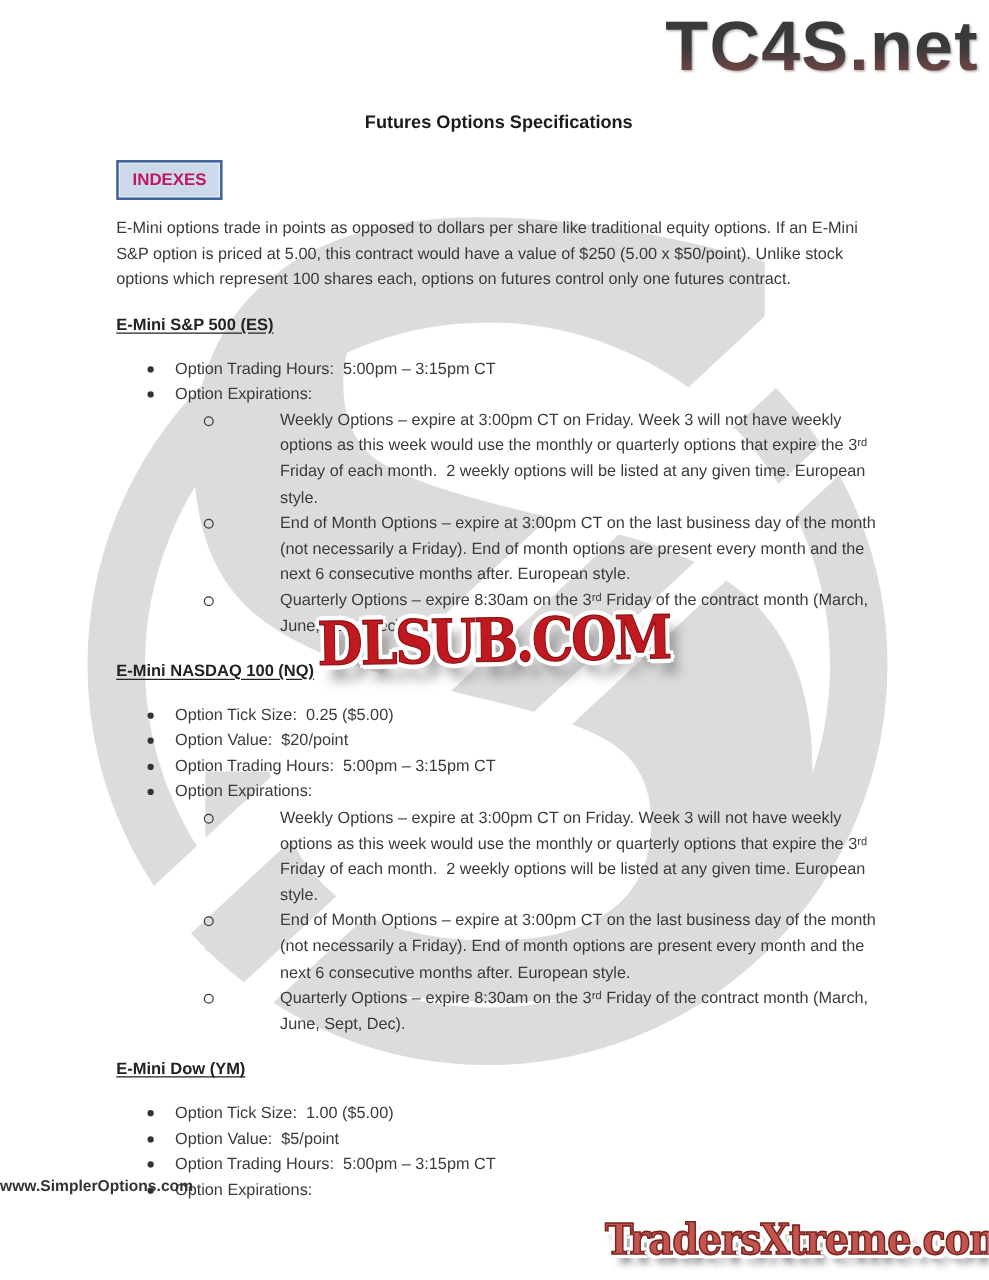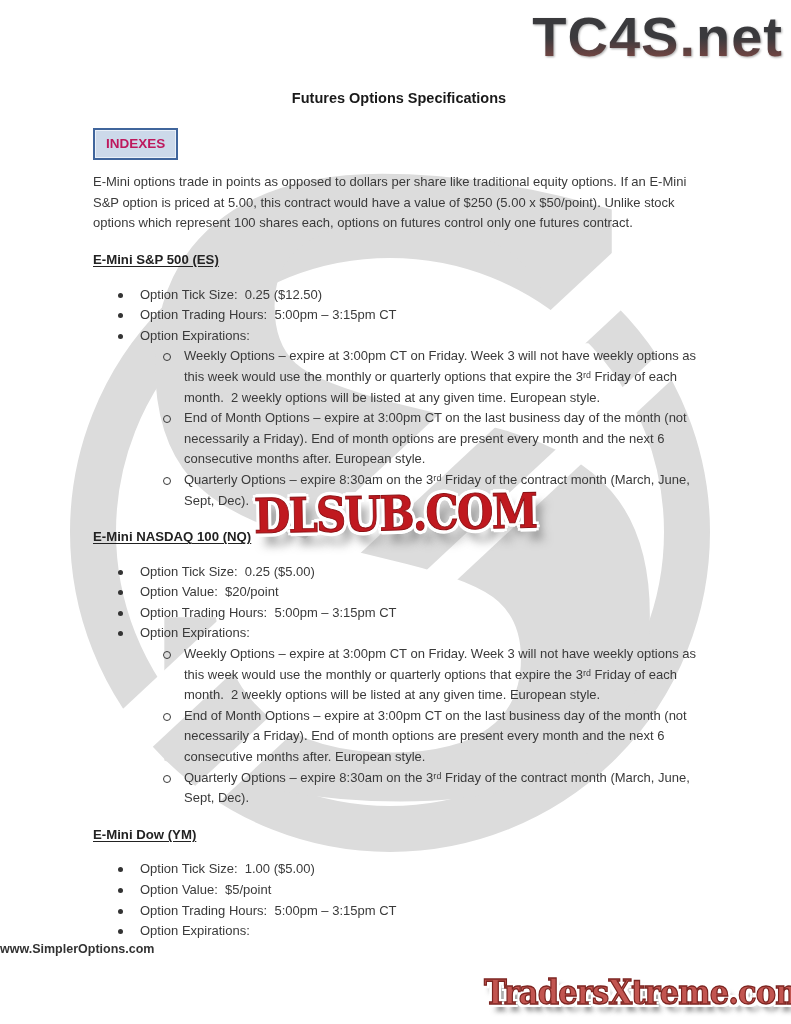--- a/index.html
+++ b/index.html
@@ -61,21 +61,21 @@
   }
   .intro{margin-top:12px;white-space:pre-wrap;}
   .sec-heading{
     font-weight:bold;font-size:13.2px;color:#222222;margin-top:16px;
     text-decoration:underline;text-underline-offset:2px;
   }
   .bullets{margin-top:14px;}
   .b-row{display:flex;}
   .b-dot{flex:0 0 auto;width:5px;height:5px;border-radius:50%;background:#333;margin:8px 0 0 25px;}
   .b-text{margin-left:17px;white-space:pre-wrap;}
-  .s-row{display:flex;}
+  .s-row{display:flex;gap:40px;}
   .s-circle{flex:0 0 auto;width:6px;height:6px;border-radius:50%;border:1.4px solid #3a3a3a;margin:7px 0 0 70px;box-sizing:content-box;}
   .s-text{margin-left:13px;width:520px;white-space:pre-wrap;}
   .footer-site{
     position:absolute;left:0;right:0;top:942px;z-index:2;text-align:left;
     font-weight:bold;font-size:12.5px;color:#333333;
   }
 </style>
 </head>
 <body>
 
@@ -94,24 +94,20 @@
 
   <div>
     <span class="indexes-box">INDEXES</span>
   </div>
 
   <div class="intro">E-Mini options trade in points as opposed to dollars per share like traditional equity options. If an E-Mini S&amp;P option is priced at 5.00, this contract would have a value of $250 (5.00 x $50/point). Unlike stock options which represent 100 shares each, options on futures control only one futures contract.</div>
 
   <div>
     <div class="sec-heading">E-Mini S&amp;P 500 (ES)</div>
     <div class="bullets">
-      <div class="b-row">
-        <span class="b-dot"></span>
-        <span class="b-text">Option Tick Size:  0.25 ($12.50)</span>
-      </div>
       <div class="b-row">
         <span class="b-dot"></span>
         <span class="b-text">Option Trading Hours:  5:00pm – 3:15pm CT</span>
       </div>
       <div class="b-row">
         <span class="b-dot"></span>
         <span class="b-text">Option Expirations:</span>
       </div>
       <div class="s-row">
         <span class="s-circle"></span>

